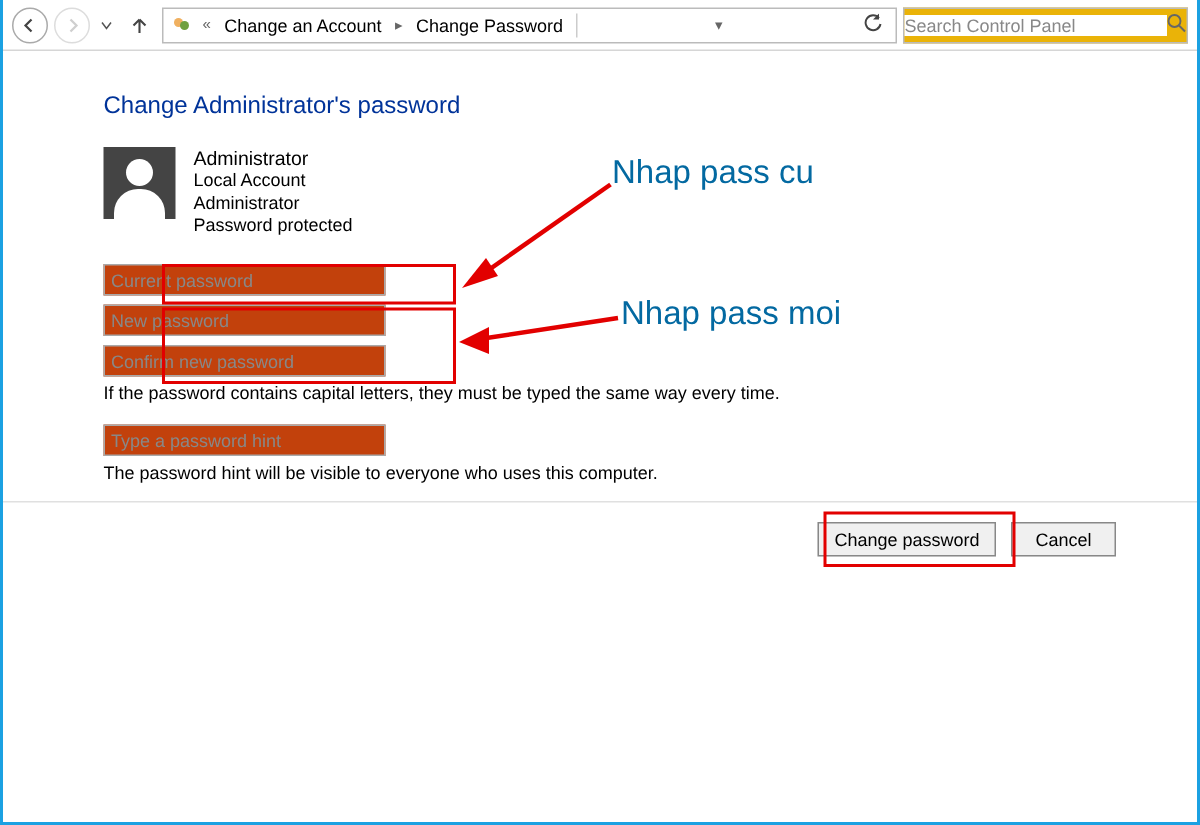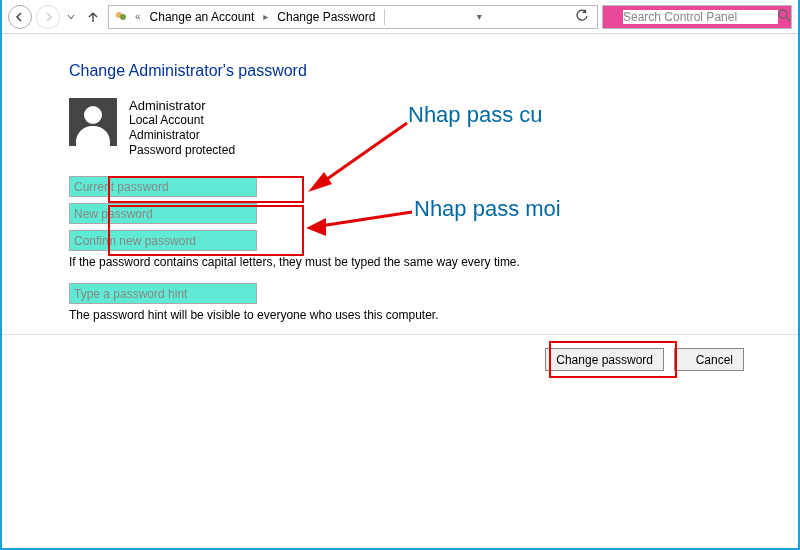--- a/index.html
+++ b/index.html
@@ -77,23 +77,23 @@
     height: 16px;
     background: #ccc;
     margin: 0 2px;
   }
   .search {
     width: 190px;
     height: 24px;
     border: 1px solid #bbb;
     display: flex;
     align-items: center;
-    padding: 0 20px;
+    padding: 0 0;
     color: #666;
-    background: #ec4899;
+    background: #eab308;
   }
   .search input {
     border: none;
     outline: none;
     flex: 1;
     font-size: 12px;
     color: #333;
   }
   .search input::placeholder { color: #888; }
 
@@ -136,21 +136,21 @@
   .acct-info div { line-height: 15px; font-size: 12px; }
   .acct-name { font-size: 13px !important; }
 
   .pw-input {
     width: 188px;
     height: 21px;
     border: 1px solid #a9a9a9;
     padding: 0 4px;
     font-size: 12px;
     outline: none;
-    background: #5eead4;
+    background: #c2410c;
     display: block;
   }
   .pw-input::placeholder { color: #888; }
   .gap6 { margin-top: 6px; }
   .note { font-size: 12px; margin-top: 4px; color: #000; }
 
   .hint-block { margin-top: 14px; }
 
   .footer-line {
     position: absolute;
@@ -167,21 +167,21 @@
   }
   .btn {
     min-width: 110px;
     height: 23px;
     border: 1px solid #888;
     background: #f0f0f0;
     font-size: 12px;
     cursor: pointer;
     padding: 0 10px;
   }
-  .btn.cancel { min-width: 70px; text-align: right; }
+  .btn.cancel { min-width: 70px; }
 
   
   .red-box {
     border: 2px solid #e20000;
     position: absolute;
     pointer-events: none;
   }
   .anno-label {
     position: absolute;
     color: #0369a1;

